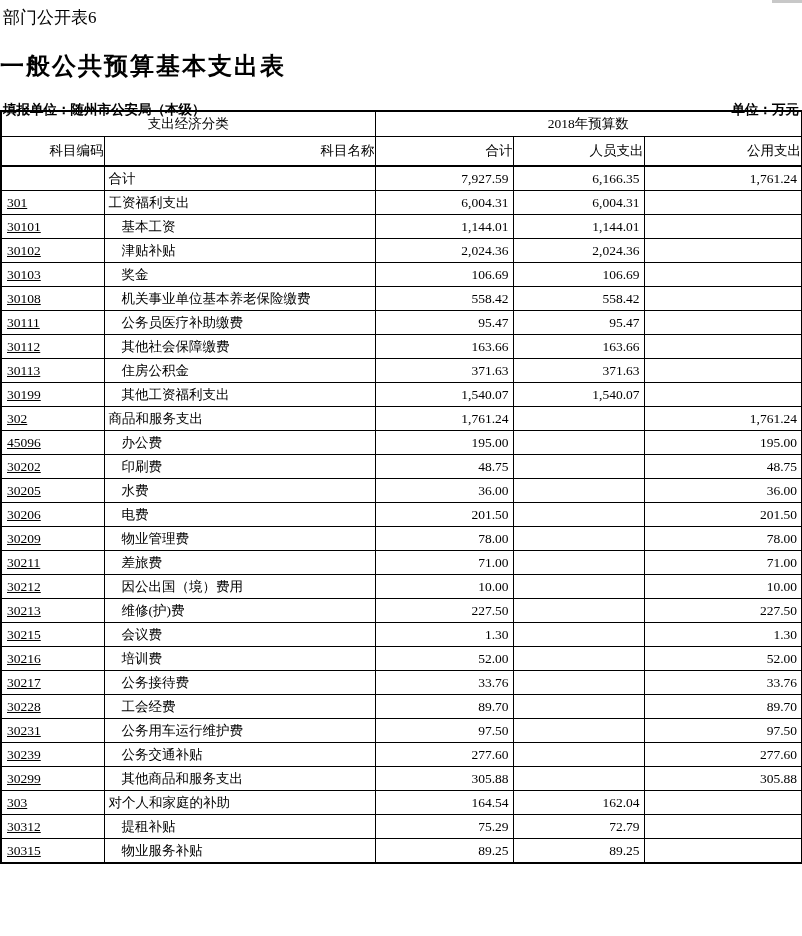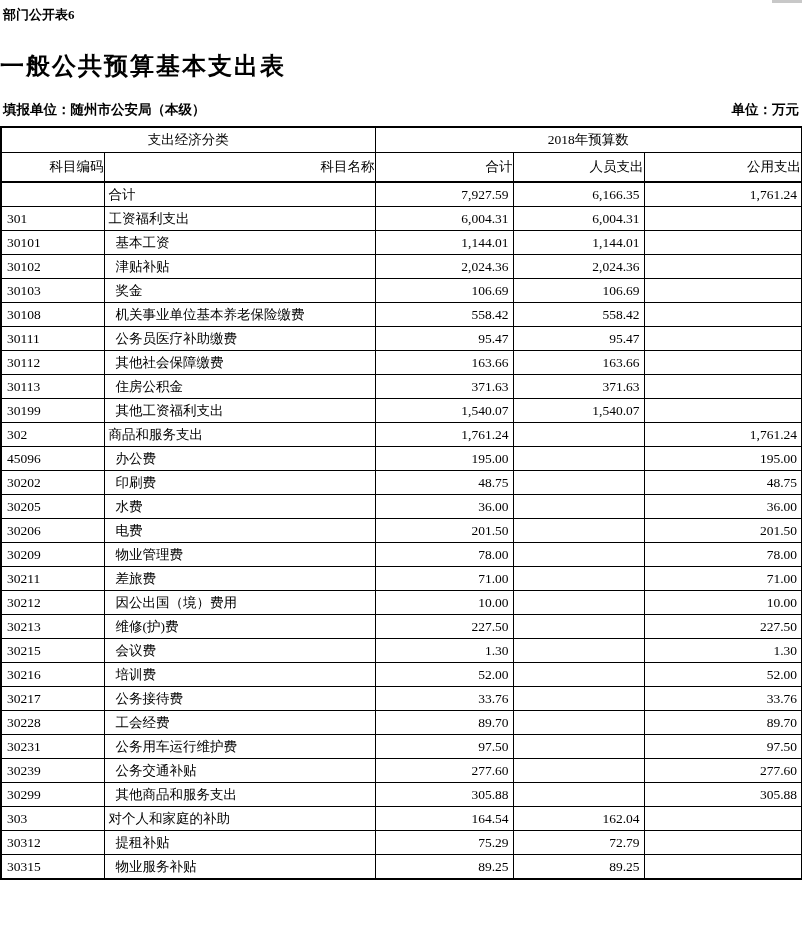--- a/index.html
+++ b/index.html
@@ -13,37 +13,37 @@
     font-family: "Liberation Serif", serif;
     color: #000000;
   }
   .edge-strip {
     position: absolute; top: 0; right: 0;
     width: 30px; height: 3px;
     background: #c8c8c8;
   }
   .doc-label {
     position: absolute; top: 6px; left: 3px;
-    font-size: 13px; font-weight: bold;
+    font-size: 17px; font-weight: normal;
     white-space: nowrap;
   }
   .page-title {
     position: absolute; top: 50px; left: 0;
     width: 100%; text-align: left;
     font-size: 24px; font-weight: bold; letter-spacing: 2px;
     white-space: nowrap;
   }
   .meta-row {
     position: absolute; top: 101px; left: 3px; right: 3px;
     height: 18px; font-size: 13.5px; font-weight: bold;
   }
   .meta-left { float: left; white-space: nowrap; }
   .meta-right { float: right; white-space: nowrap; }
   table.budget {
-    position: absolute; top: 126px; left: 0;
+    position: absolute; top: 110px; left: 0;
     width: 801px;
     border-collapse: collapse;
     table-layout: fixed;
     border: 2px solid #000;
   }
   .budget th, .budget td {
     border: 1px solid #000;
     font-weight: normal;
     overflow: hidden;
     white-space: nowrap;
@@ -52,23 +52,23 @@
   .budget thead tr.group-row th {
     height: 24px; font-size: 13.5px; text-align: center;
   }
   .budget thead tr.cols-row th {
     height: 28px; font-size: 13.5px; text-align: right;
     border-bottom: 2px solid #000;
   }
   .budget tbody td {
     height: 23px; line-height: 23px; font-size: 13.5px;
   }
-  td.code { padding-left: 5px; }
+  td.code { padding-left: 5px; text-decoration: underline; }
   td.name { padding-left: 4px; }
-  td.name.ind { padding-left: 11px; }
+  td.name.ind { padding-left: 17px; }
   td.num  { text-align: right; padding-right: 4px; }
 </style>
 </head>
 <body>
 
 <div class="edge-strip"></div>
 
 <div class="doc-label">部门公开表6</div>
 
 <div class="page-title">一般公共预算基本支出表</div>

